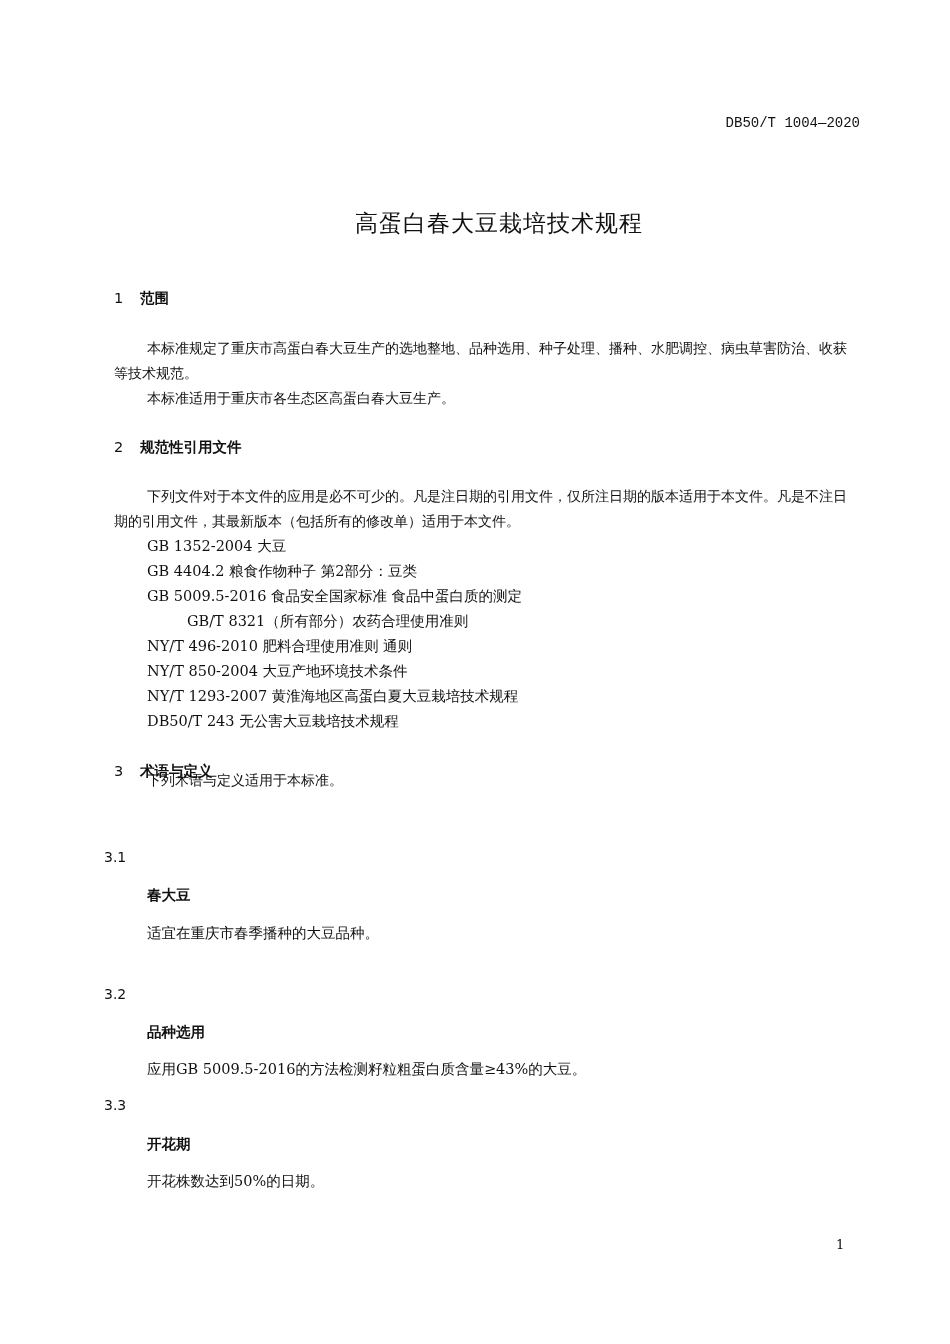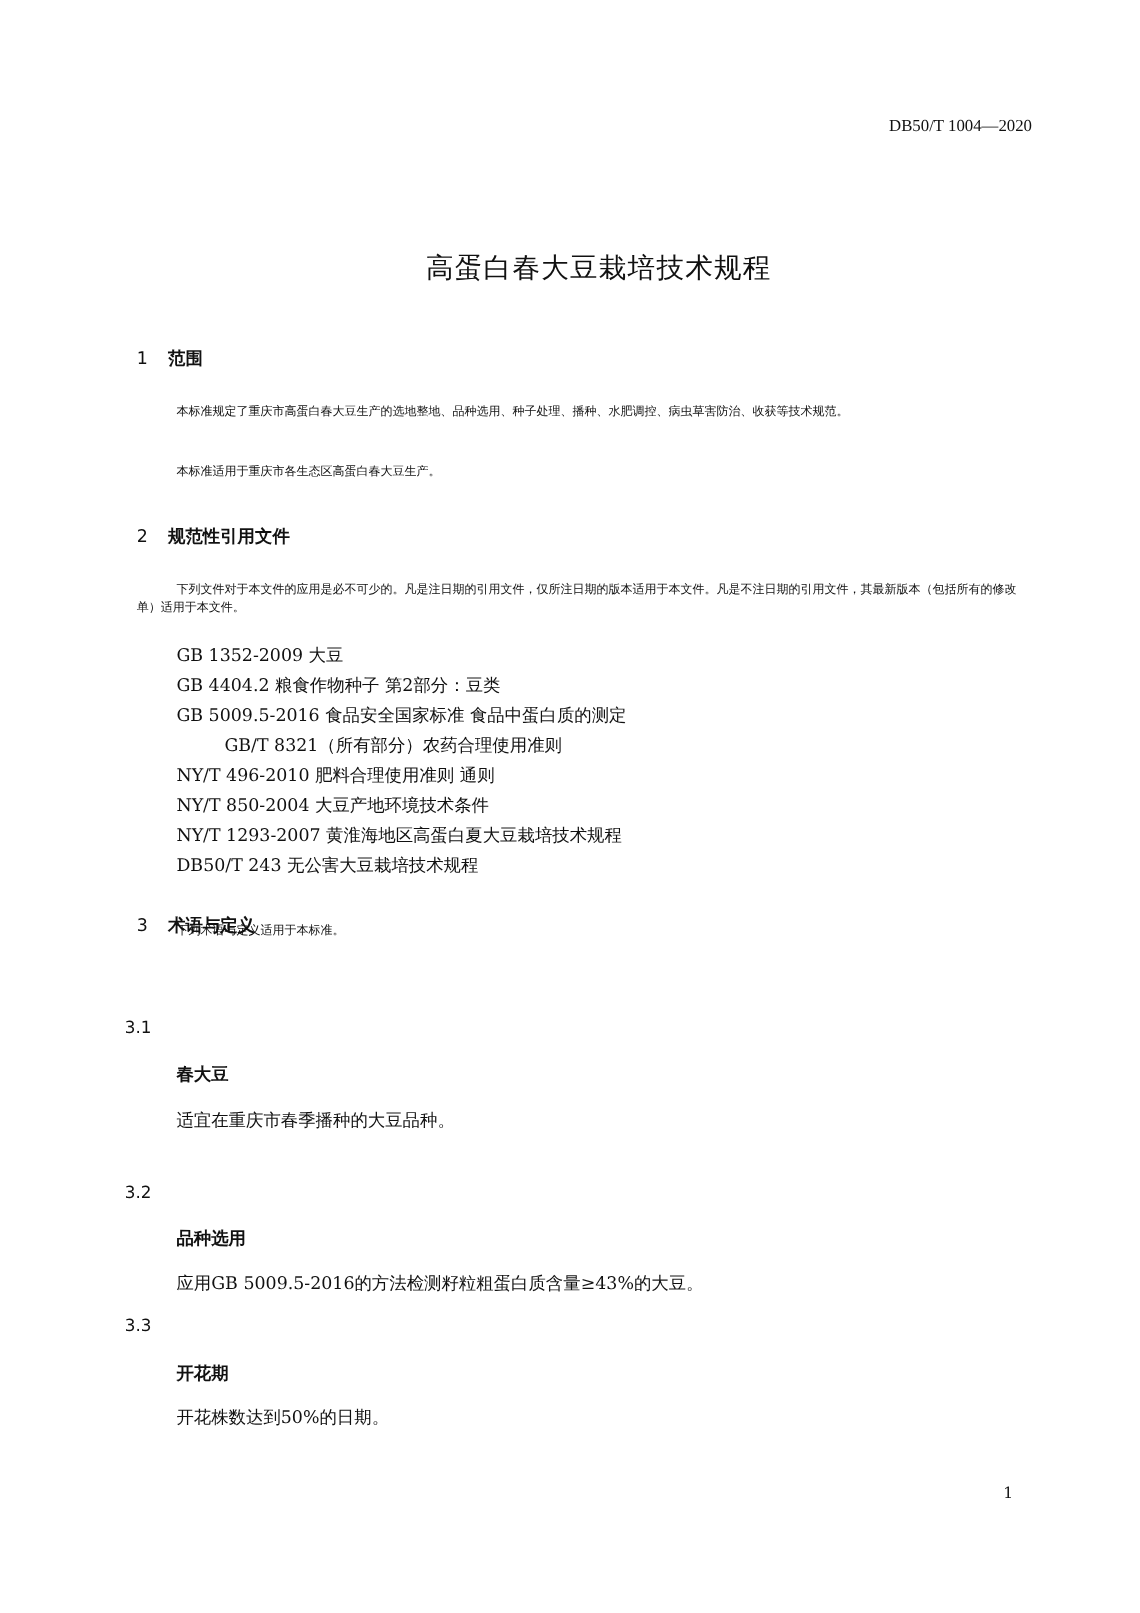--- a/index.html
+++ b/index.html
@@ -1,23 +1,23 @@
 <!DOCTYPE html>
 <html><head>
 <meta charset="utf-8">
 <style>
   html, body { margin: 0; padding: 0; background: #ffffff; }
   body { width: 950px; height: 1344px; position: relative; overflow: hidden;
          font-family: "DejaVu Serif", "Liberation Serif", serif; color: #111; }
   .abs { position: absolute; white-space: nowrap; }
-  .docid { right: 90px; top: 98px; font-family: Liberation Serif, serif; font-size: 14px; }
+  .docid { right: 90px; top: 115px; font-family: Liberation Mono, monospace; font-size: 14px; }
   .title { left: 0; width: 950px; text-align: center; top: 208px; font-family: "DejaVu Sans", "Liberation Sans", sans-serif; font-size: 23px; letter-spacing: 1px; padding-left: 24px; }
   .h { font-family: "DejaVu Sans", "Liberation Sans", sans-serif; font-size: 14.5px; font-weight: bold; }
   .h .num { display: inline-block; width: 26px; font-weight: normal; }
-  .para { left: 114px; width: 745px; white-space: normal; text-indent: 33px; font-size: 10px; line-height: 15px; }
+  .para { left: 114px; width: 745px; white-space: normal; text-indent: 33px; font-size: 14px; line-height: 25px; }
   .ref { left: 147px; font-size: 14.5px; }
   .sub { left: 104px; font-family: "DejaVu Sans", "Liberation Sans", sans-serif; font-size: 14px; }
   .term { left: 147px; font-family: "DejaVu Sans", "Liberation Sans", sans-serif; font-size: 14.5px; font-weight: bold; }
   .def { left: 147px; font-size: 14.5px; }
   .pageno { left: 836px; top: 1237px; font-size: 13px; }
 </style>
 </head>
 <body>
 
 <div class="abs docid">DB50/T 1004—2020</div>
@@ -28,21 +28,21 @@
   <span class="num">1</span><span>范围</span>
 </div>
 <div class="abs para" style="top:336px;">本标准规定了重庆市高蛋白春大豆生产的选地整地、品种选用、种子处理、播种、水肥调控、病虫草害防治、收获等技术规范。</div>
 <div class="abs para" style="top:386px;">本标准适用于重庆市各生态区高蛋白春大豆生产。</div>
 
 <div class="abs h" style="left:114px; top:438px;">
   <span class="num">2</span><span>规范性引用文件</span>
 </div>
 <div class="abs para" style="top:484px;">下列文件对于本文件的应用是必不可少的。凡是注日期的引用文件，仅所注日期的版本适用于本文件。凡是不注日期的引用文件，其最新版本（包括所有的修改单）适用于本文件。</div>
 
-<div class="abs ref" style="top:537px;">GB 1352-2009 大豆</div>
+<div class="abs ref" style="top:537px;">GB 1352-2004 大豆</div>
 <div class="abs ref" style="top:562px;">GB 4404.2 粮食作物种子 第2部分：豆类</div>
 <div class="abs ref" style="top:587px;">GB 5009.5-2016 食品安全国家标准 食品中蛋白质的测定</div>
 <div class="abs ref" style="top:612px;margin-left:40px;">GB/T 8321（所有部分）农药合理使用准则</div>
 <div class="abs ref" style="top:637px;">NY/T 496-2010 肥料合理使用准则 通则</div>
 <div class="abs ref" style="top:662px;">NY/T 850-2004 大豆产地环境技术条件</div>
 <div class="abs ref" style="top:687px;">NY/T 1293-2007 黄淮海地区高蛋白夏大豆栽培技术规程</div>
 <div class="abs ref" style="top:712px;">DB50/T 243 无公害大豆栽培技术规程</div>
 
 <div class="abs h" style="left:114px; top:762px;">
   <span class="num">3</span><span>术语与定义</span>

